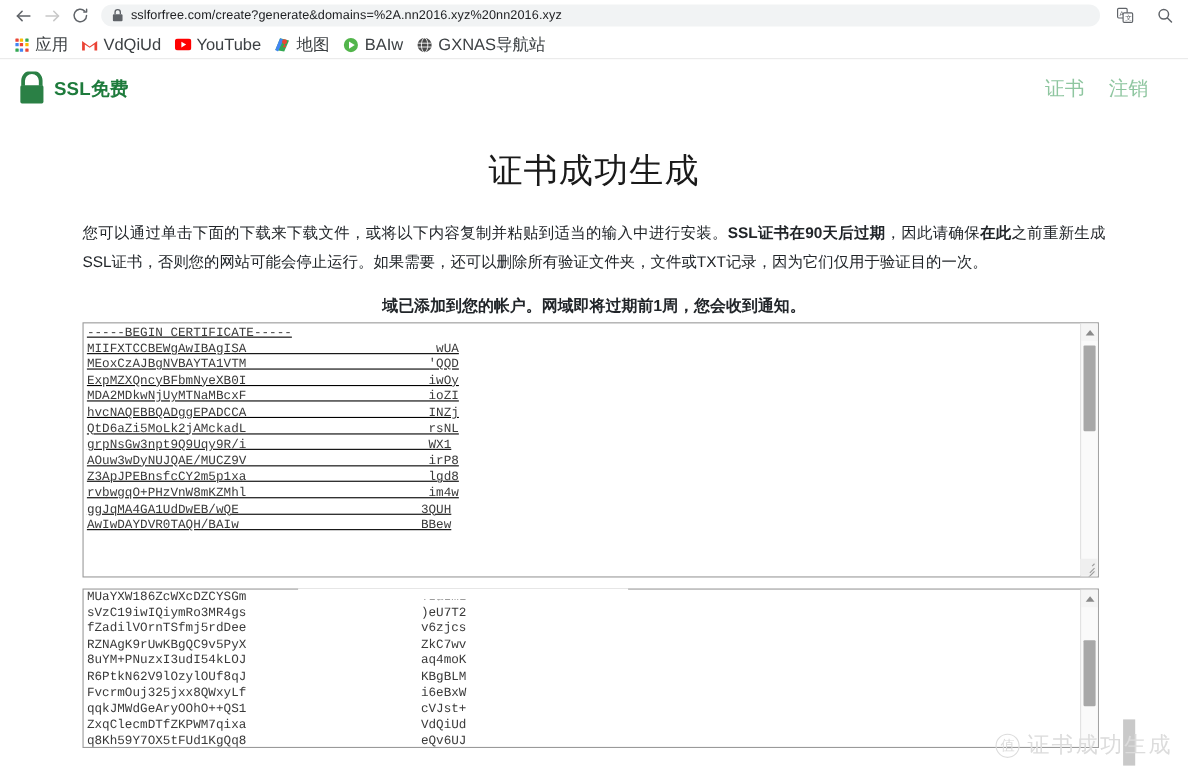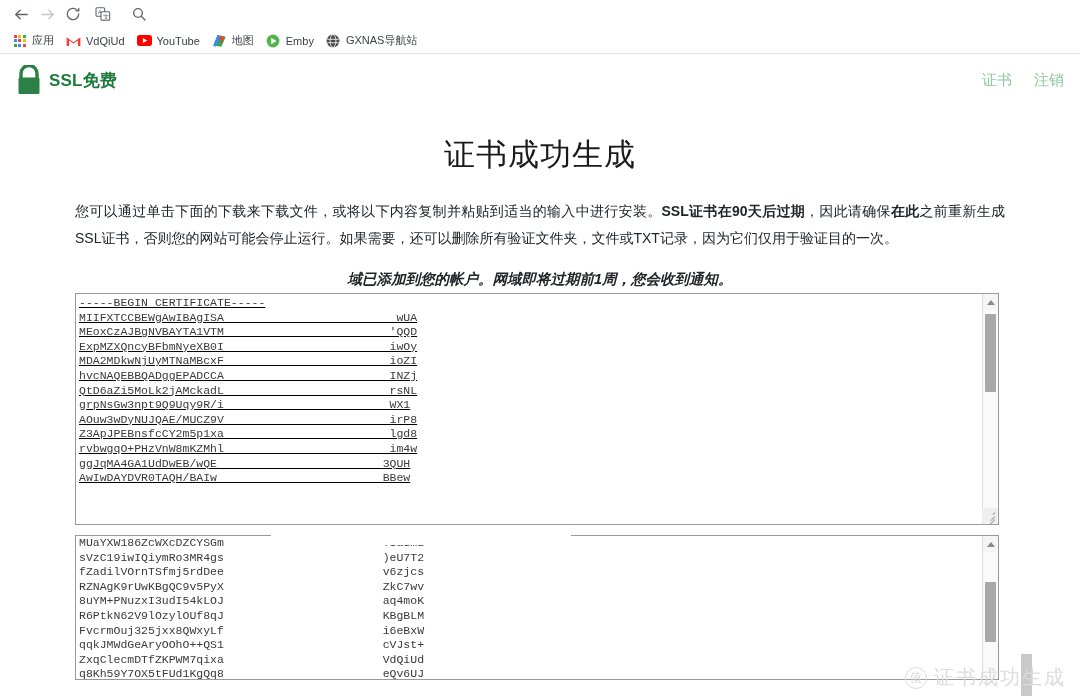--- a/index.html
+++ b/index.html
@@ -60,21 +60,21 @@
     height:26px; width:1080px;
     background:#ffffff;
     display:flex; align-items:center;
     padding:0 8px;
     border-bottom:1px solid #e3e3e3;
     gap:0px;
   }
   .bm{
     display:flex; align-items:center;
     padding:2px 8px 2px 4px;
-    font-size:11px;
+    font-size:15px;
     color:#3c4043;
     white-space:nowrap;
     border-radius:3px;
   }
   .bm .bm-ico{
     width:15px; height:15px;
     margin-right:5px;
     flex:0 0 auto;
     display:flex; align-items:center; justify-content:center;
   }
@@ -90,36 +90,36 @@
   .page{
     position:relative;
     width:1080px;
     height:645px;
     background:#ffffff;
     overflow:hidden;
   }
   .site-header{
     height:52px;
     display:flex; align-items:center;
-    padding:0 16px 0 16px;
+    padding:0 36px 0 16px;
   }
   .brand{ display:flex; align-items:center; }
   .brand-lock{ display:block; }
   .brand-text{
     font-size:17px; font-weight:bold;
     color:#1e7b3c; margin-left:7px;
     letter-spacing:0.2px;
   }
   .site-nav{
     margin-left:auto;
     display:flex; align-items:center; gap:22px;
   }
   .site-nav a{
     color:#8fc6a0;
-    font-size:15px;
+    font-size:18px;
     text-decoration:none;
   }
 
   .container{
     width:930px;
     margin:0 auto;
     padding-top:8px;
   }
   h1.title{
     text-align:center;
@@ -137,21 +137,20 @@
     text-align:justify;
     text-justify:inter-character;
   }
   p.notice{
     font-size:14.5px;
     line-height:27px;
     color:#212529;
     font-weight:bold;
     text-align:center;
     margin:14px 0 0 0;
-    font-style:italic;
   }
   h2.subtitle{
     text-align:center;
     font-size:22px;
     font-weight:normal;
     color:#1a1a1a;
     margin:24px 0 18px 0;
     letter-spacing:1px;
   }
   .field-label{
@@ -268,20 +267,27 @@
     </svg>
   </div>
 
   <div class="nav-btn" title="Reload">
     <svg width="16" height="16" viewBox="0 0 24 24" fill="none" stroke="currentColor" stroke-width="2" stroke-linecap="round" stroke-linejoin="round">
       <path d="M20.5 12a8.5 8.5 0 1 1-2.6-6.1"></path>
         <polyline points="20.6,3.6 20.6,7.4 16.8,7.4"></polyline>
     </svg>
   </div>
 
+  <div class="omnibox">
+    <svg class="lock-small" width="10" height="12" viewBox="0 0 10 12">
+      <rect x="0.6" y="5" width="8.8" height="6.4" rx="1" fill="#5f6368"></rect>
+      <path d="M2.6 5 V3.2 a2.4 2.4 0 0 1 4.8 0 V5" fill="none" stroke="#5f6368" stroke-width="1.25"></path>
+    </svg>
+    <span class="url">sslforfree.com/create?generate&amp;domains=%2A.nn2016.xyz%20nn2016.xyz</span>
+  </div>
 
   <div class="toolbar-right">
     <div class="nav-btn" title="Translate">
       <svg width="16" height="16" viewBox="0 0 24 24">
         <rect x="1.5" y="2.5" width="13" height="13" rx="1.5" fill="none" stroke="currentColor" stroke-width="1.6"></rect>
         <text x="4" y="12.5" font-size="9" fill="currentColor" font-family="Liberation Sans, sans-serif">A</text>
         <rect x="9" y="8.5" width="13" height="13" rx="1.5" fill="#ffffff" stroke="currentColor" stroke-width="1.6"></rect>
         <text x="12" y="18.8" font-size="9" fill="currentColor" font-family="Liberation Sans, sans-serif">文</text>
       </svg>
     </div>
@@ -344,21 +350,21 @@
     <span>地图</span>
   </div>
 
   <div class="bm">
     <span class="bm-ico">
       <svg width="14" height="14" viewBox="0 0 24 24">
         <circle cx="12" cy="12" r="11" fill="#52B54B"></circle>
         <polygon points="9,6.5 18,12 9,17.5" fill="#ffffff"></polygon>
       </svg>
     </span>
-    <span>Emby</span>
+    <span>BAIw</span>
   </div>
 
   <div class="bm">
     <span class="bm-ico">
       <svg width="14" height="14" viewBox="0 0 24 24">
         <circle cx="12" cy="12" r="11" fill="#4a4a4a"></circle>
         <path d="M2 9 H22 M2 15 H22" stroke="#ffffff" stroke-width="1.4" fill="none"></path>
         <ellipse cx="12" cy="12" rx="5" ry="11" fill="none" stroke="#ffffff" stroke-width="1.4"></ellipse>
       </svg>
     </span>

